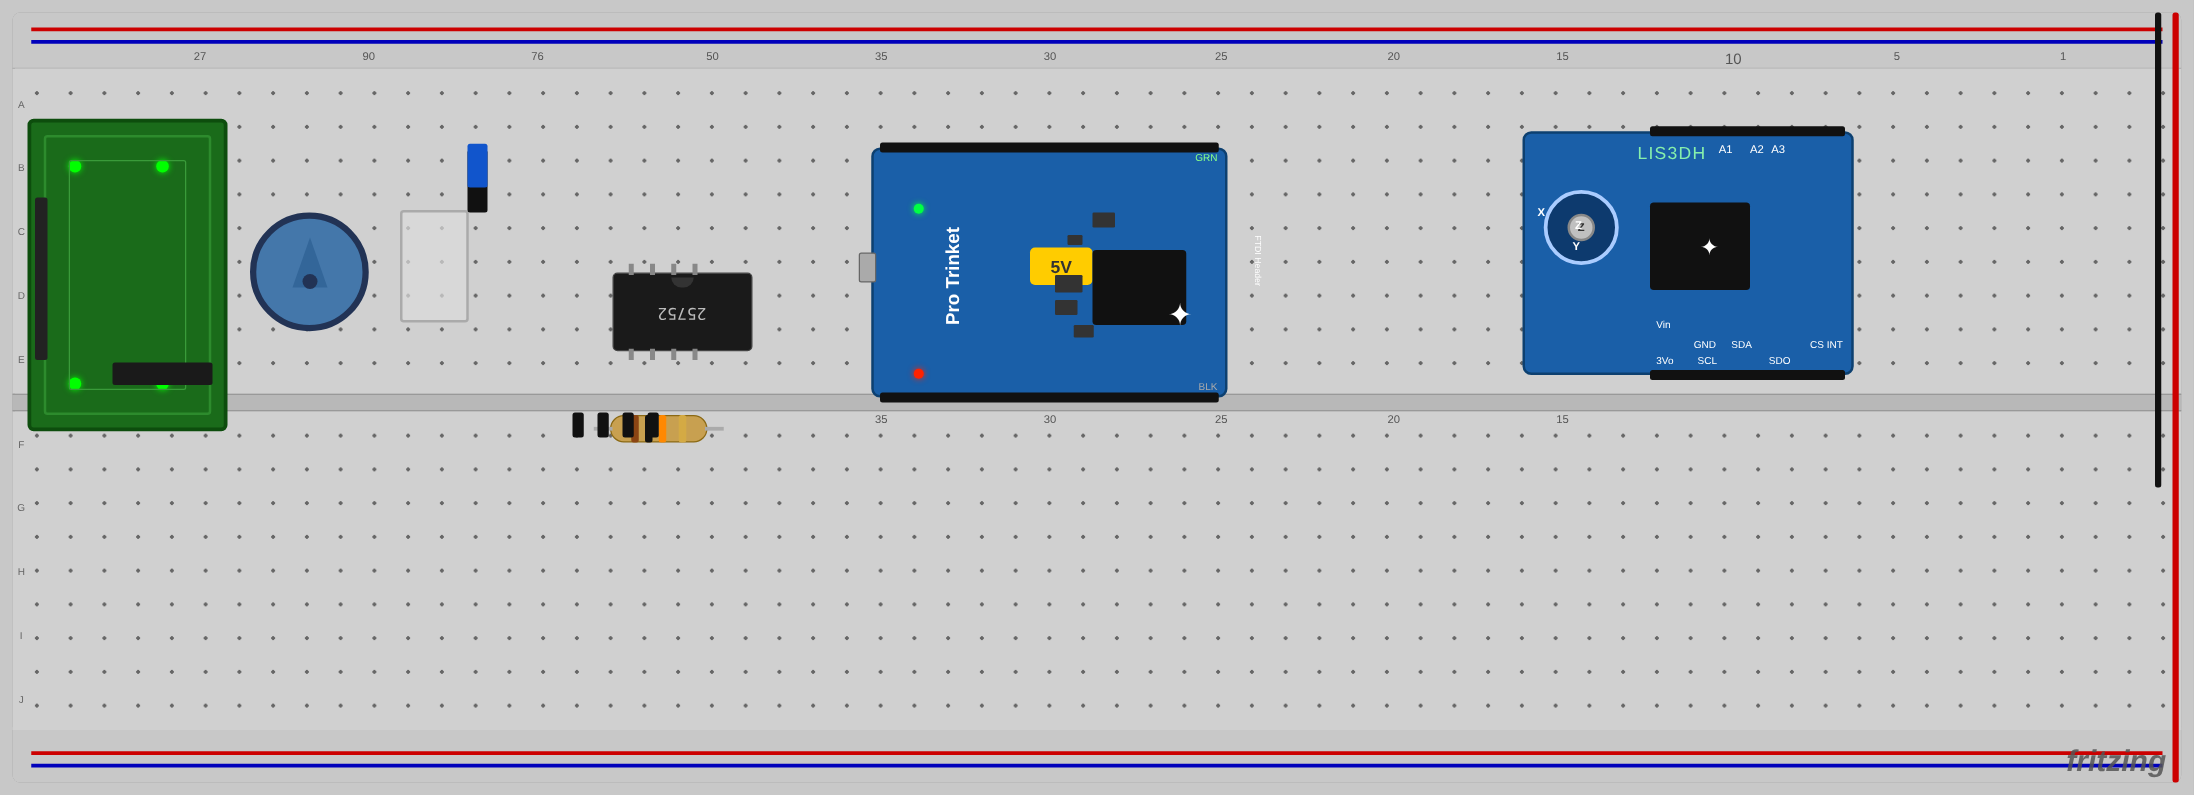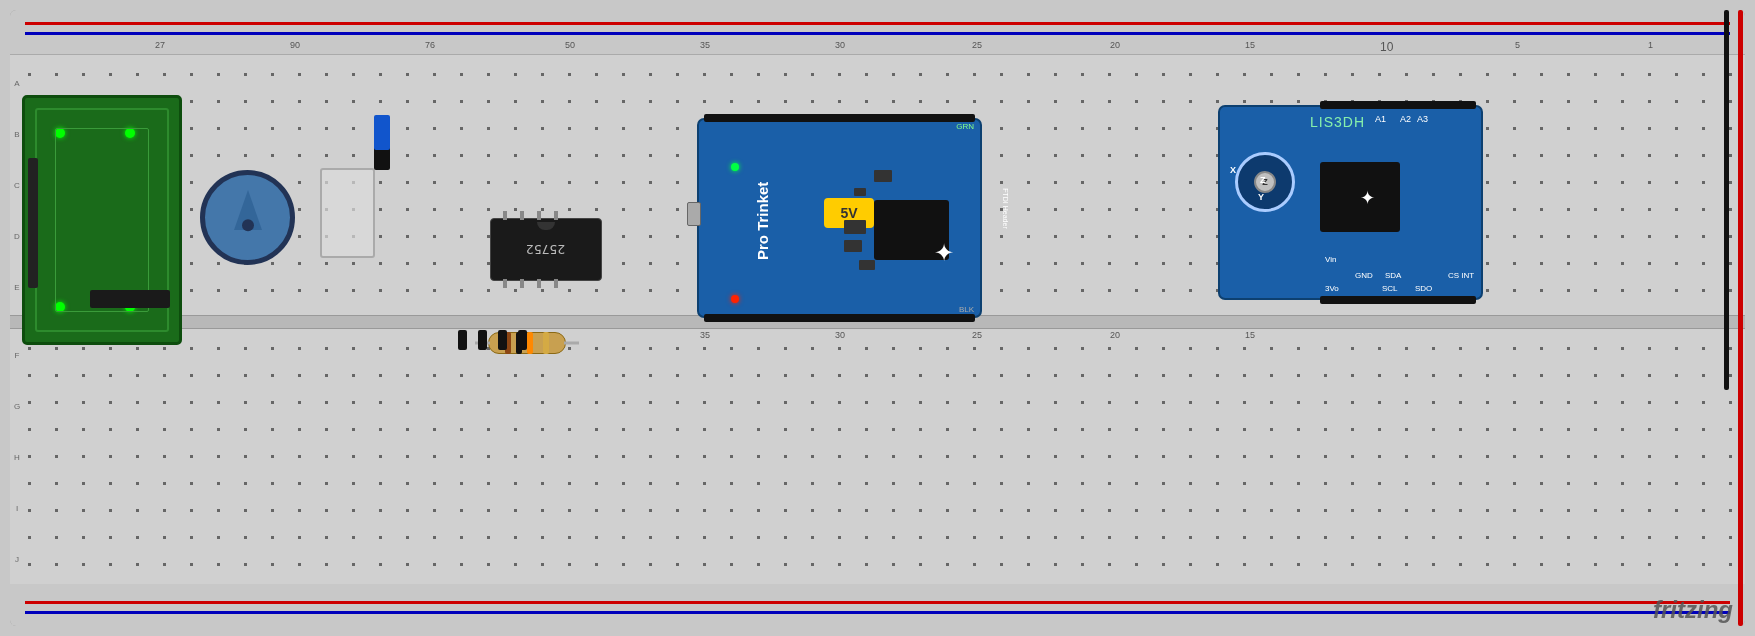--- a/index.html
+++ b/index.html
@@ -406,21 +406,21 @@
 
     <div style="
       position:absolute; top:80px; left:140px; color:#fff; font-size:18px;
     ">✦</div>
 
     <div style="position:absolute;bottom:34px;left:105px;color:#fff;font-size:8px;">Vin</div>
     <div style="position:absolute;bottom:18px;left:135px;color:#fff;font-size:8px;">GND</div>
     <div style="position:absolute;bottom:18px;left:165px;color:#fff;font-size:8px;">SDA</div>
     <div style="position:absolute;bottom:18px;left:184px;color:#fff;font-size:8px;margin-left:44px;">CS INT</div>
     <div style="position:absolute;bottom:5px;left:105px;color:#fff;font-size:8px;">3Vo</div>
-    <div style="position:absolute;bottom:5px;left:162px;color:#fff;font-size:8px;">SCL</div>
+    <div style="position:absolute;bottom:5px;left:138px;color:#fff;font-size:8px;">SCL</div>
     <div style="position:absolute;bottom:5px;left:195px;color:#fff;font-size:8px;">SDO</div>
 
     <div style="
       position:absolute; top:-6px; left:100px; right:5px; height:8px;
       background:#111; border-radius:2px;
     "></div>
     <div style="
       position:absolute; bottom:-6px; left:100px; right:5px; height:8px;
       background:#111; border-radius:2px;
     "></div>

